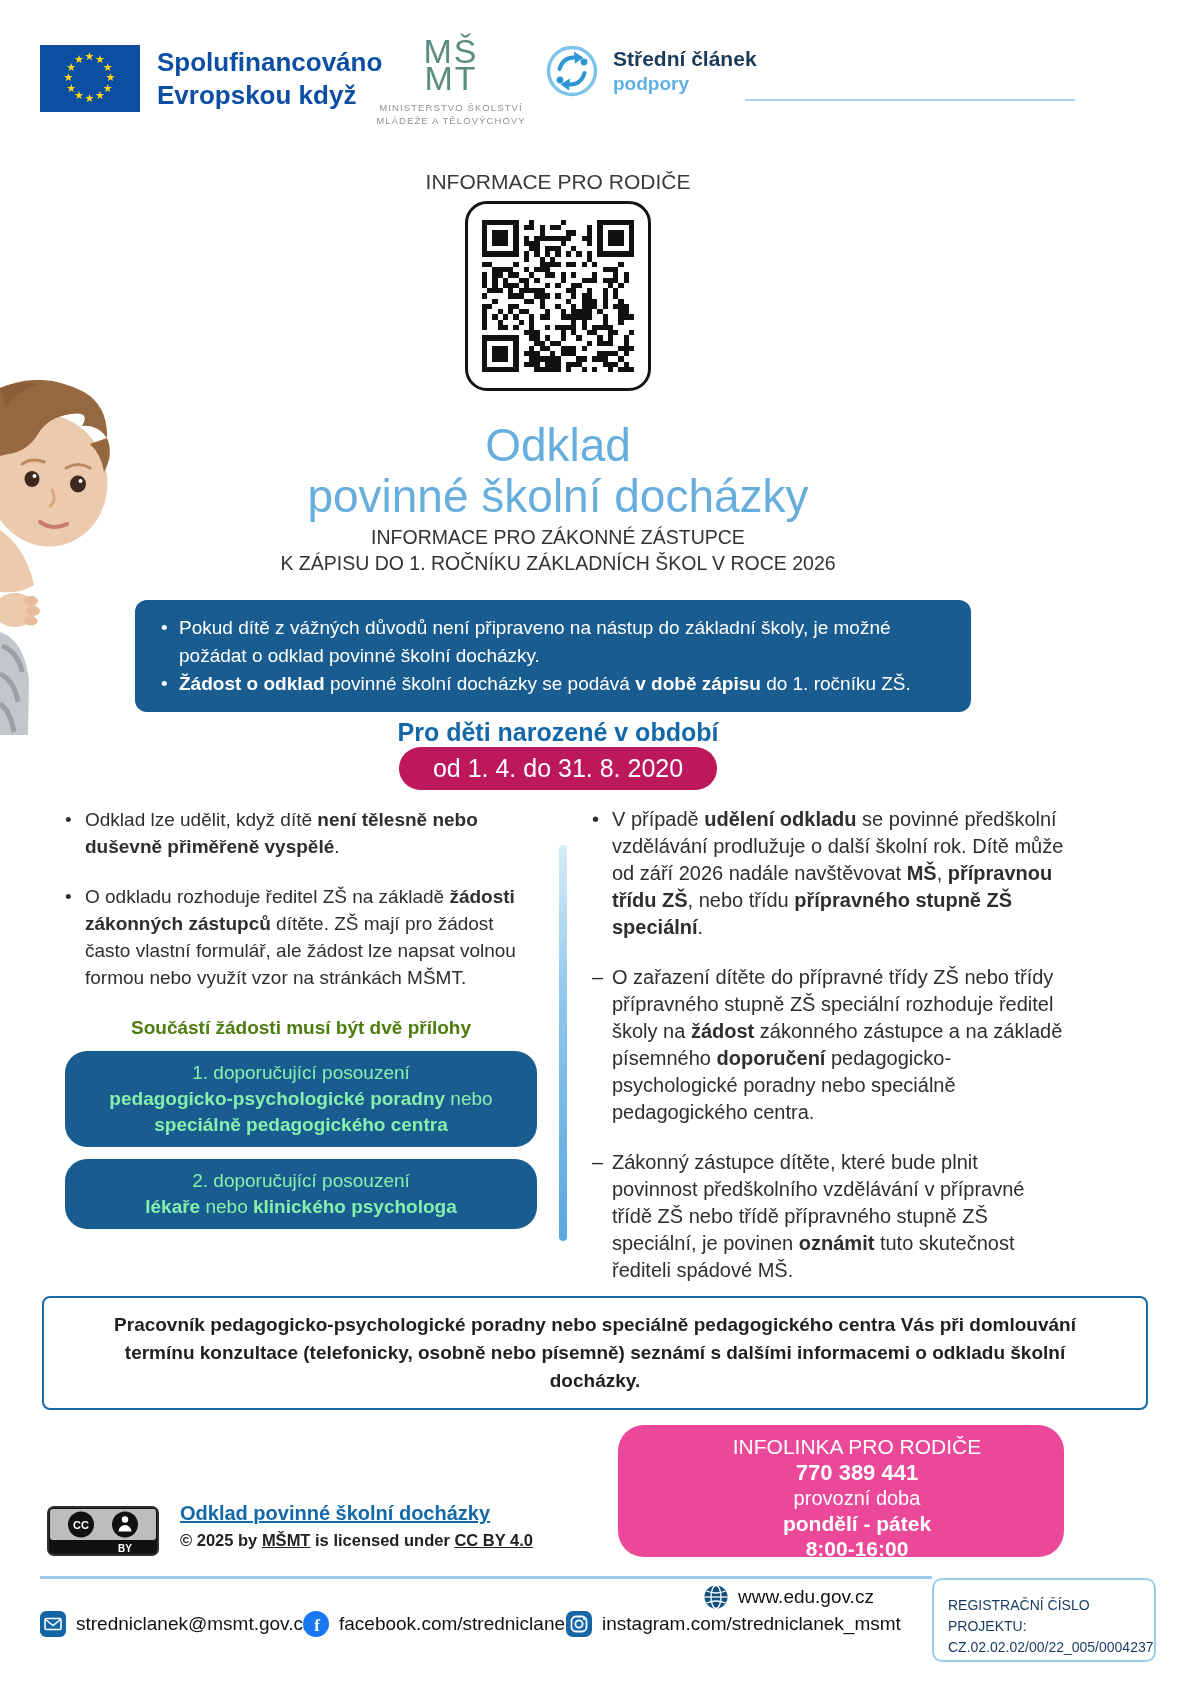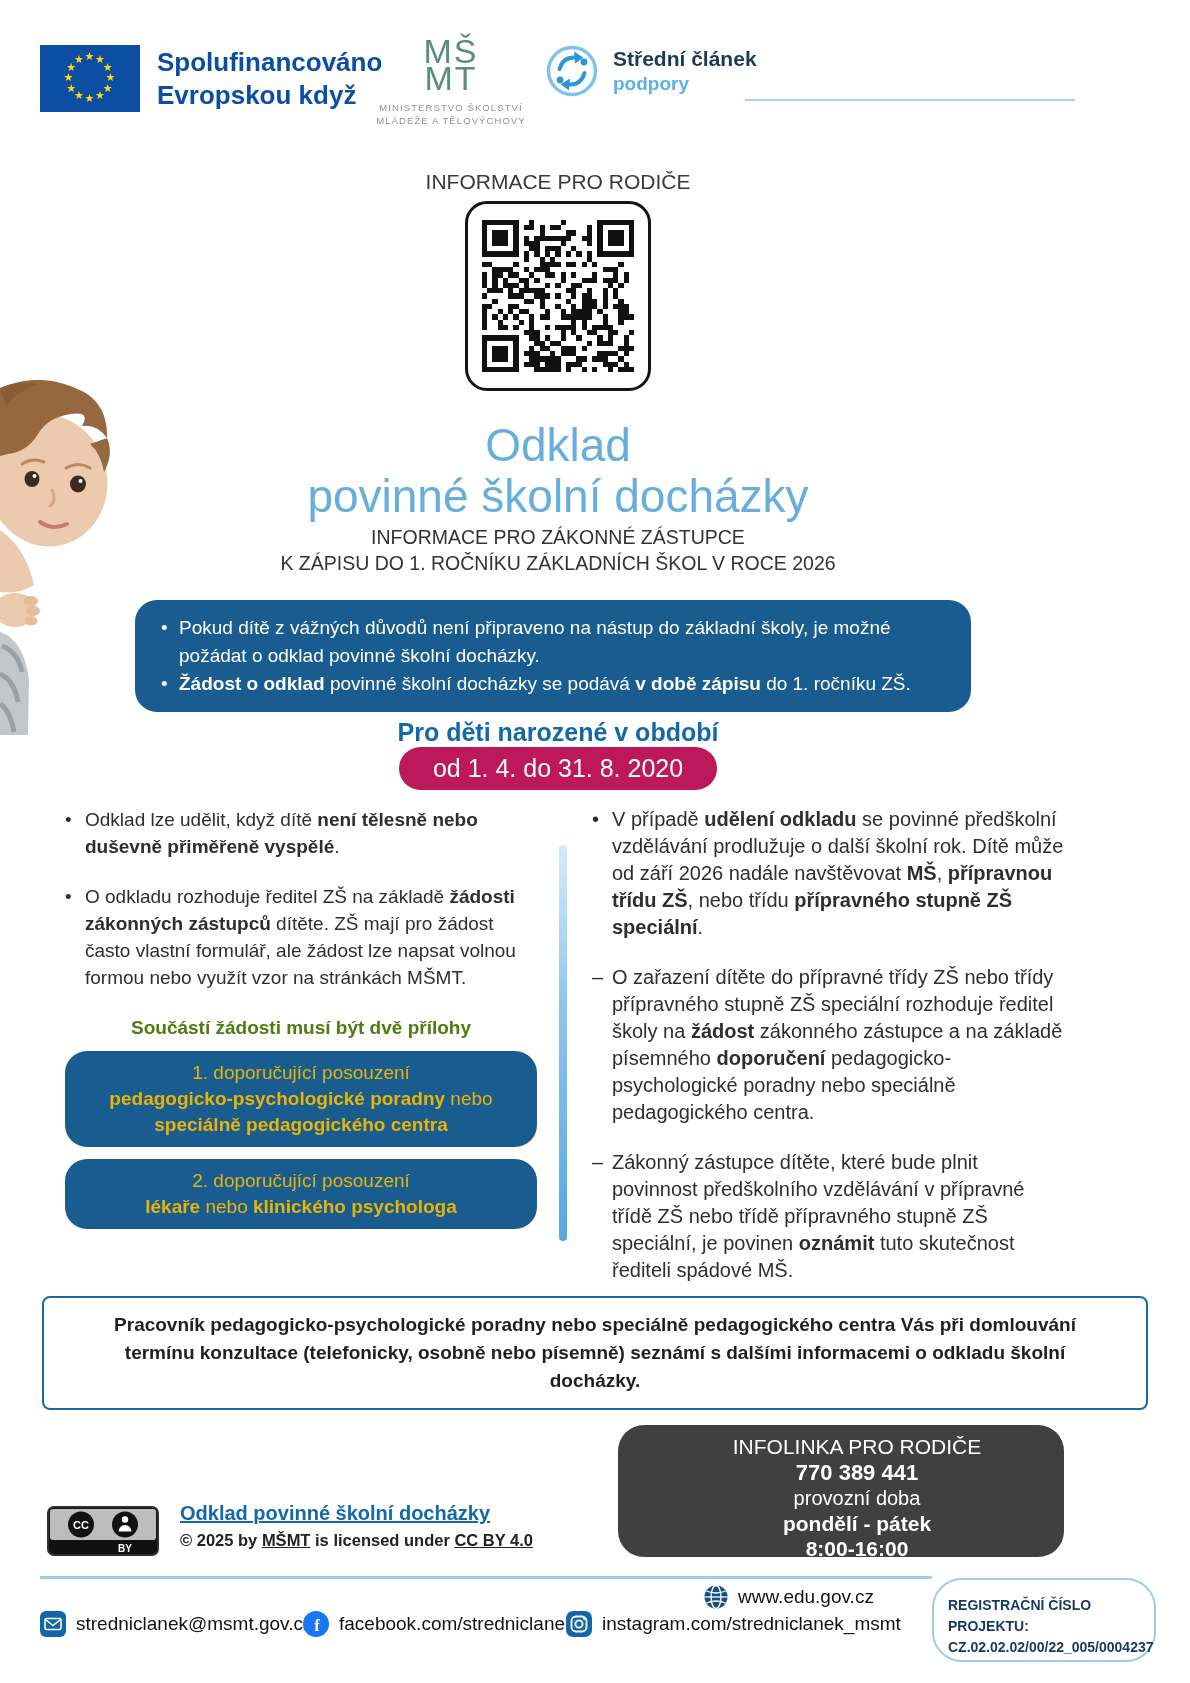--- a/index.html
+++ b/index.html
@@ -33,71 +33,71 @@
   .child{position:absolute;left:0;top:380px;width:138px;height:355px;}
 
   
   .title{position:absolute;left:0;top:420px;width:1116px;text-align:center;color:#68aedd;
          font-size:46px;line-height:51px;font-weight:500;}
   .subtitle{position:absolute;left:0;top:524px;width:1116px;text-align:center;color:#333;
             font-size:19.5px;line-height:26px;font-weight:500;}
 
   
   .intro-box{position:absolute;left:135px;top:600px;width:836px;box-sizing:border-box;background:#195c8f;
-             border-radius:22px;padding:14px 26px;color:#fff;font-size:19px;line-height:28px;}
+             border-radius:12px;padding:14px 26px;color:#fff;font-size:19px;line-height:28px;}
   .intro-box .wbullet{position:relative;padding-left:18px;}
   .intro-box .wbullet::before{content:"•";position:absolute;left:0;}
 
   
   .period-heading{position:absolute;left:0;top:718px;width:1116px;text-align:center;color:#1368a8;
                   font-weight:700;font-size:25px;}
   .pill-row{position:absolute;left:0;top:747px;width:1116px;text-align:center;}
   .pill{display:inline-block;background:#be185d;color:#fff;font-weight:400;font-size:25px;
         padding:7px 34px;border-radius:40px;}
 
   
   .col-left{position:absolute;left:65px;top:806px;width:472px;font-size:19px;line-height:27px;}
   .col-right{position:absolute;left:592px;top:806px;width:476px;font-size:20px;line-height:27px;}
   .bullet{position:relative;padding-left:20px;margin-bottom:23px;}
   .bullet::before{content:"•";position:absolute;left:0;}
   .dash{position:relative;padding-left:20px;margin-bottom:23px;}
   .dash::before{content:"–";position:absolute;left:0;}
   .attach-heading{text-align:center;font-weight:700;margin:3px 0 10px;color:#4d7c0f;}
-  .blue-box{background:#195c8f;color:#eab308;text-align:center;border-radius:22px;
+  .blue-box{background:#195c8f;color:#86efac;text-align:center;border-radius:22px;
             padding:9px 10px;margin-bottom:12px;line-height:26px;}
   .divider{position:absolute;left:559px;top:845px;width:8px;height:396px;border-radius:5px;
            background:linear-gradient(180deg,#d6ecf9 0%,#8ec6ec 40%,#5aa7df 100%);}
 
   
   .notice{position:absolute;left:42px;top:1296px;width:1106px;box-sizing:border-box;
           border:2.5px solid #1a6aa2;border-radius:8px;padding:13px 42px;}
   .notice-text{text-align:center;font-weight:700;font-size:19px;line-height:28px;color:#1f1f1f;}
 
   
-  .infoline{position:absolute;left:618px;top:1425px;width:446px;height:132px;background:#404040;
+  .infoline{position:absolute;left:618px;top:1425px;width:446px;height:132px;background:#ec4899;
             border-radius:26px;color:#fff;text-align:center;padding-top:9px;box-sizing:border-box;padding-left:32px;}
   .il-title{font-size:21px;line-height:26px;}
   .il-phone{font-size:22px;font-weight:700;line-height:26px;}
   .il-label{font-size:20px;line-height:25px;}
   .il-days{font-size:21px;font-weight:700;line-height:25px;}
   .il-hours{font-size:21px;font-weight:700;line-height:25px;}
 
   
   .cc-badge{position:absolute;left:47px;top:1506px;width:112px;height:50px;}
   .license-title{position:absolute;left:180px;top:1502px;font-size:20px;font-weight:700;
                  color:#1368a8;text-decoration:underline;cursor:pointer;}
   .license-line{position:absolute;left:180px;top:1531px;font-size:16.5px;font-weight:700;color:#222;}
 
   
   .footer-rule{position:absolute;left:40px;top:1576px;width:892px;height:3px;background:#9ccEEC;}
   .website{position:absolute;left:703px;top:1584px;display:flex;align-items:center;gap:9px;
            font-size:19px;color:#111;}
   .reg-box{position:absolute;left:932px;top:1578px;width:224px;height:84px;box-sizing:border-box;
-           border:2.5px solid #9cceec;border-radius:30px;padding:15px 0 0 14px;
-           color:#16395f;font-weight:700;font-size:14px;line-height:21px;}
+           border:2.5px solid #9cceec;border-radius:10px;padding:15px 0 0 14px;
+           color:#16395f;font-weight:400;font-size:14px;line-height:21px;}
   .soc{position:absolute;top:1611px;display:flex;align-items:center;gap:10px;font-size:19px;color:#111;}
   .soc-email{left:40px;} .soc-fb{left:303px;} .soc-ig{left:566px;}
   .fico{width:26px;height:26px;flex:0 0 auto;}
 </style>
 </head>
 <body>
 
 <div class="page">
 
   <div class="eu-block">

